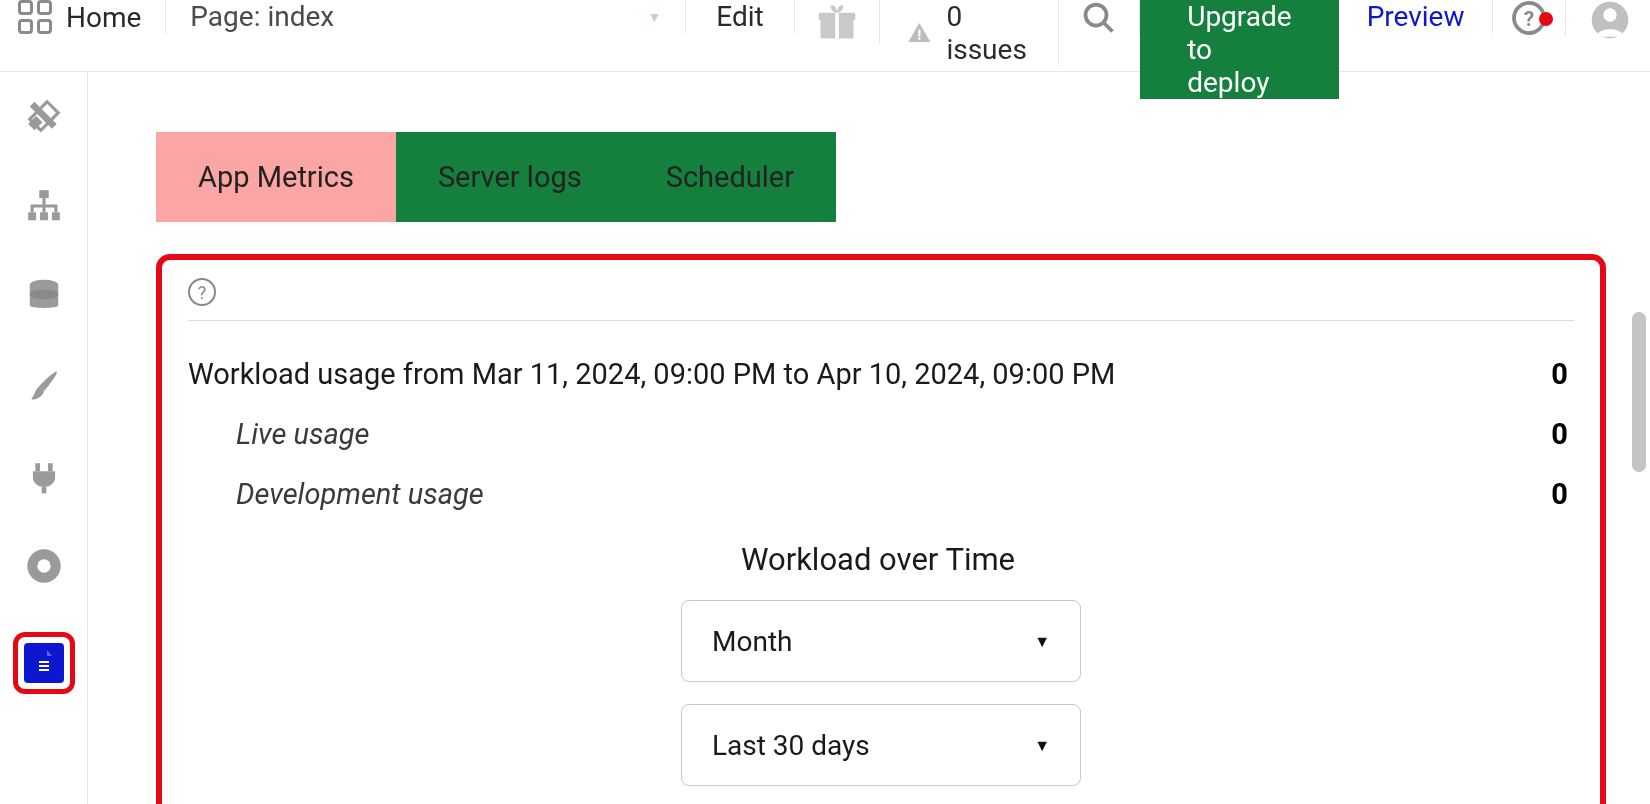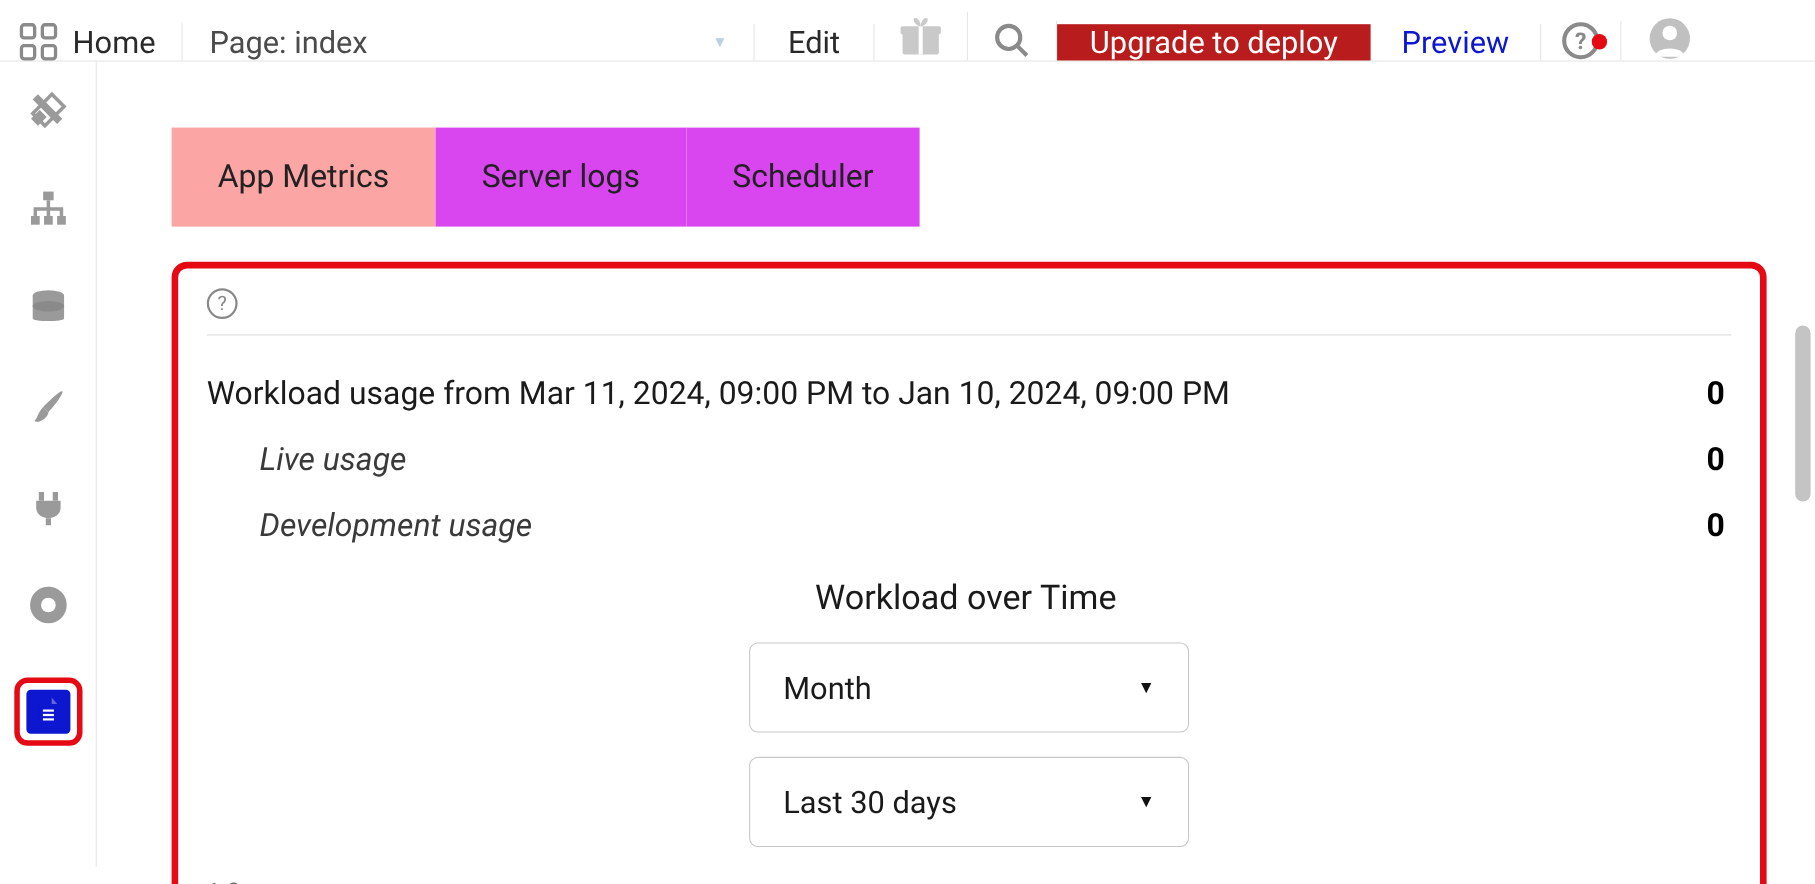--- a/index.html
+++ b/index.html
@@ -1,55 +1,55 @@
 <!DOCTYPE html>
 <html><head>
 <meta charset="utf-8">
 <style>
   * { box-sizing: border-box; margin: 0; padding: 0; }
   html, body { width: 1650px; height: 804px; font-family: -apple-system, BlinkMacSystemFont, "Segoe UI", Roboto, "Helvetica Neue", Arial, sans-serif; background: #fff; overflow: hidden; color: #222; }
 
   
-  .topbar { height: 56px; border-bottom: 1px solid #e6e6e6; display: flex; align-items: flex-end; }
+  .topbar { height: 72px; border-bottom: 1px solid #e6e6e6; display: flex; align-items: flex-start; }
   .tb-cell { display: flex; align-items: center; border-right: 1px solid #e6e6e6; }
   .tb-home { padding: 0 24px 0 18px; gap: 14px; }
   .tb-home .grid-icon { width: 34px; height: 34px; display: grid; grid-template-columns: 1fr 1fr; grid-template-rows: 1fr 1fr; gap: 4px; }
   .tb-home .grid-icon span { border: 3px solid #8a8a8a; border-radius: 4px; }
   .tb-home .home-label { font-size: 28px; color: #2a2a2a; }
   .tb-page { flex: 0 0 520px; padding: 0 24px; justify-content: space-between; }
   .tb-page .page-label { font-size: 28px; color: #4b4b4b; }
   .tb-page .chev { color: #b9d1e3; font-size: 14px; }
   .tb-edit { padding: 0 30px; }
   .tb-edit span.label { font-size: 28px; color: #2a2a2a; }
   .tb-gift { padding: 0 20px; }
   .tb-issues { padding: 0 26px; gap: 14px; }
   .tb-issues .label { font-size: 28px; color: #2a2a2a; }
   .tb-search { padding: 0 22px; }
-  .tb-upgrade { background: #b91c1c; color: #fff; padding: 0 30px; border: none; }
+  .tb-upgrade { background: #15803d; color: #fff; padding: 0 47px; border: none; }
   .tb-upgrade span { font-size: 28px; font-weight: 400; }
   .tb-preview { padding: 0 28px; }
   .tb-preview span { font-size: 28px; color: #0c17cf; }
   .tb-help { padding: 0 18px; position: relative; }
   .tb-help .notif { position:absolute; top:12px; right:12px; width:14px; height:14px; background:#e50914; border-radius:50%; }
   .tb-avatar { padding: 0 24px; border-right: none; }
   .icon-svg { fill:#9a9a9a; }
 
   
   .layout { display:flex; height:calc(100% - 72px); }
   .sidebar { width:88px; border-right:1px solid #e6e6e6; display:flex; flex-direction:column; align-items:center; padding-top:20px; gap:42px; }
   .sidebar .sb-item { width:48px; height:48px; display:flex; align-items:center; justify-content:center; border-radius:6px; }
   .sidebar .sb-active-wrap { border:5px solid #e50914; border-radius:12px; padding:6px; }
   .sidebar .sb-active { background:#0c17cf; width:40px; height:40px; border-radius:4px; display:flex; align-items:center; justify-content:center; }
 
   
   .main { flex:1; position:relative; padding:60px 0 0 68px; }
 
   
   .tabs { display:flex; }
-  .tab { padding: 28px 42px; font-size:29px; color:#222; background:#d946ef; }
+  .tab { padding: 28px 42px; font-size:29px; color:#222; background:#15803d; }
   .tab.active { background:#fca5a5; }
 
   
   .card-wrap { margin-top:32px; border:6px solid #e50914; border-radius:14px; padding:18px 26px 62px 26px; width:1450px; position:relative; }
   .card-heading { display:flex; align-items:center; gap:14px; margin-bottom:14px; }
   .card-heading h1 { font-size:42px; font-weight:500; color:#1a1a1a; }
   .card-heading .help { width:28px; height:28px; border:2px solid #888; border-radius:50%; display:flex; align-items:center; justify-content:center; font-size:18px; color:#888; }
   .divider { height:1px; background:#dcdcdc; margin-bottom:36px; }
 
   .usage-row { display:flex; justify-content:space-between; font-size:29px; margin-bottom:26px; }
@@ -97,20 +97,28 @@
   <div class="tb-cell tb-gift">
     <svg class="icon-svg" width="44" height="44" viewBox="0 0 24 24">
       <rect x="3" y="10" width="18" height="11" rx="1" fill="#c9c9c9"></rect>
       <rect x="2" y="7" width="20" height="4" rx="1" fill="#c9c9c9"></rect>
       <rect x="11" y="7" width="2" height="14" fill="#fff"></rect>
       <path d="M12 7 C9 7 7 2 10 3 C12 4 12 7 12 7 Z" fill="#c9c9c9"></path>
       <path d="M12 7 C15 7 17 2 14 3 C12 4 12 7 12 7 Z" fill="#c9c9c9"></path>
     </svg>
   </div>
 
+  <div class="tb-cell tb-issues">
+    <svg width="32" height="30" viewBox="0 0 24 24">
+      <path d="M12 3 L22 20 L2 20 Z" fill="#bdbdbd"></path>
+      <rect x="11" y="9" width="2" height="6" fill="#fff"></rect>
+      <rect x="11" y="16" width="2" height="2" fill="#fff"></rect>
+    </svg>
+    <span class="label">0 issues</span>
+  </div>
 
   <div class="tb-cell tb-search">
     <svg width="36" height="36" viewBox="0 0 24 24">
       <circle cx="10" cy="10" r="7" stroke="#8a8a8a" stroke-width="2.5" fill="none"></circle>
       <line x1="15" y1="15" x2="21" y2="21" stroke="#8a8a8a" stroke-width="2.5"></line>
     </svg>
   </div>
 
   <div class="tb-cell tb-upgrade">
     <span>Upgrade to deploy</span>
@@ -215,21 +223,21 @@
     <div class="scroll-track"></div>
 
     <div class="card-wrap">
 
       <div class="card-heading">
         <span class="help">?</span>
       </div>
       <div class="divider"></div>
 
       <div class="usage-row">
-        <span class="label">Workload usage from Mar 11, 2024, 09:00 PM to Jan 10, 2024, 09:00 PM</span>
+        <span class="label">Workload usage from Mar 11, 2024, 09:00 PM to Apr 10, 2024, 09:00 PM</span>
         <span class="value">0</span>
       </div>
 
       <div class="usage-row sub">
         <span class="label">Live usage</span>
         <span class="value">0</span>
       </div>
 
       <div class="usage-row sub">
         <span class="label">Development usage</span>

